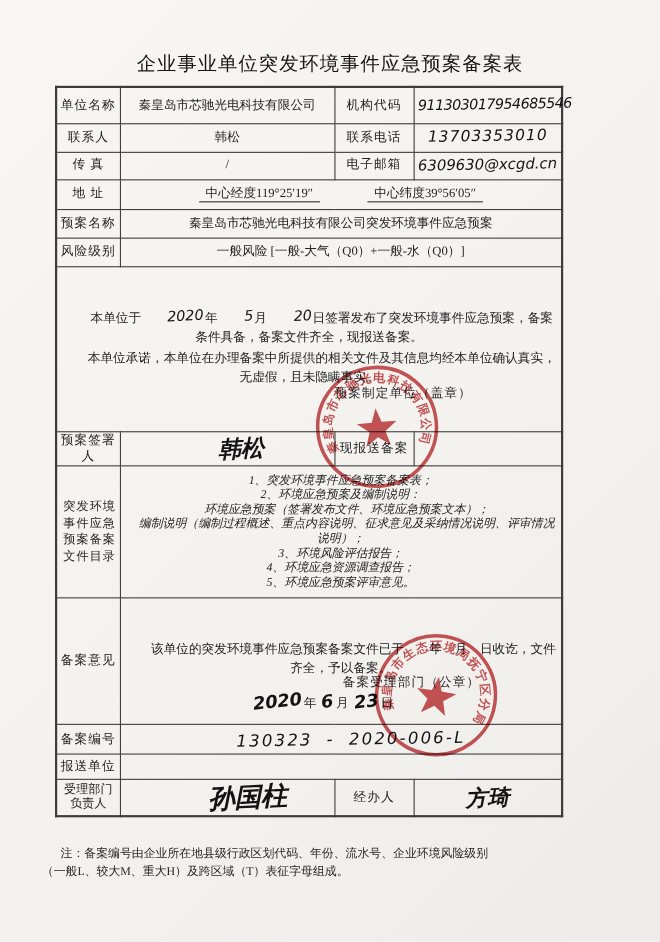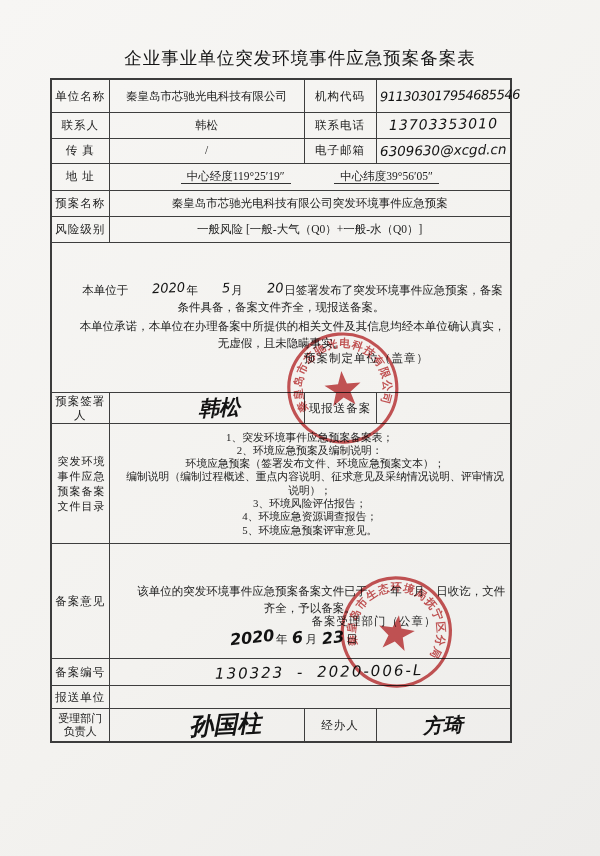--- a/index.html
+++ b/index.html
@@ -53,21 +53,21 @@
   .decl{padding:8px 10px 0 10px;text-align:left;vertical-align:top;}
   .decl p{margin:0 0 2px 0;font-size:11.5px;line-height:17px;text-indent:2em;}
   .seal-caption{
     position:absolute;font-size:11.5px;letter-spacing:1px;color:#272727;white-space:nowrap;
   }
   .seal-caption.c1{top:108px;left:252px;}
   .seal-caption.c2{top:70px;left:202px;}
   .opinion-date{position:absolute;top:84px;left:118px;font-size:11.5px;white-space:nowrap;}
   
   .cat-label div{font-size:11px;line-height:15px;letter-spacing:1px;text-align:right;}
-  .cat{ text-align:left;vertical-align:top;padding:4px 8px;}
+  .cat{ text-align:left;vertical-align:top;padding:4px 8px;font-style:italic;}
   .cat div{font-size:10.8px;line-height:13.3px;}
   .cat .sub{text-indent:1em;}
   
   .note{
     position:absolute;left:38px;top:768px;width:486px;
     font-size:10.8px;line-height:16px;color:#262626;text-align:left;
   }
   .note .l1{padding-left:17px;}
   
   .stamp{
@@ -199,20 +199,24 @@
         <div style="font-size:11px;line-height:13px">受理部门</div>
         <div style="font-size:11px;line-height:13px">负责人</div>
       </td>
       <td class="left" style="padding-left:40px"><span class="hw hw-sign" style="font-size:24px">孙国柱</span></td>
       <td class="lbl">经办人</td>
       <td><span class="hw hw-sign" style="font-size:20px">方琦</span></td>
     </tr>
   </tbody>
     </table>
 
+  <div class="note">
+    <div class="l1">注：备案编号由企业所在地县级行政区划代码、年份、流水号、企业环境风险级别</div>
+    <div>（一般L、较大M、重大H）及跨区域（T）表征字母组成。</div>
+  </div>
 
   <div class="stamp stamp1">
     <svg width="120" height="120" viewBox="0 0 120 120">
       <circle cx="60" cy="60" r="54" fill="none" stroke="#c13a3c" stroke-width="3.2"></circle>
       <path id="arc1" d="M 22.9 77.3 A 41 41 0 1 1 97.1 77.3" fill="none"></path>
       <text fill="#c13a3c" font-size="11" letter-spacing="1">
         <textPath href="#arc1" startOffset="50%" text-anchor="middle">秦皇岛市芯驰光电科技有限公司</textPath>
       </text>
       <path d="M0,-19 L4.47,-6.15 L18.07,-5.87 L7.23,2.35 L11.17,15.37 L0,7.6 L-11.17,15.37 L-7.23,2.35 L-18.07,-5.87 L-4.47,-6.15 Z" transform="translate(60,62)" fill="#c13a3c"></path>
     </svg>

